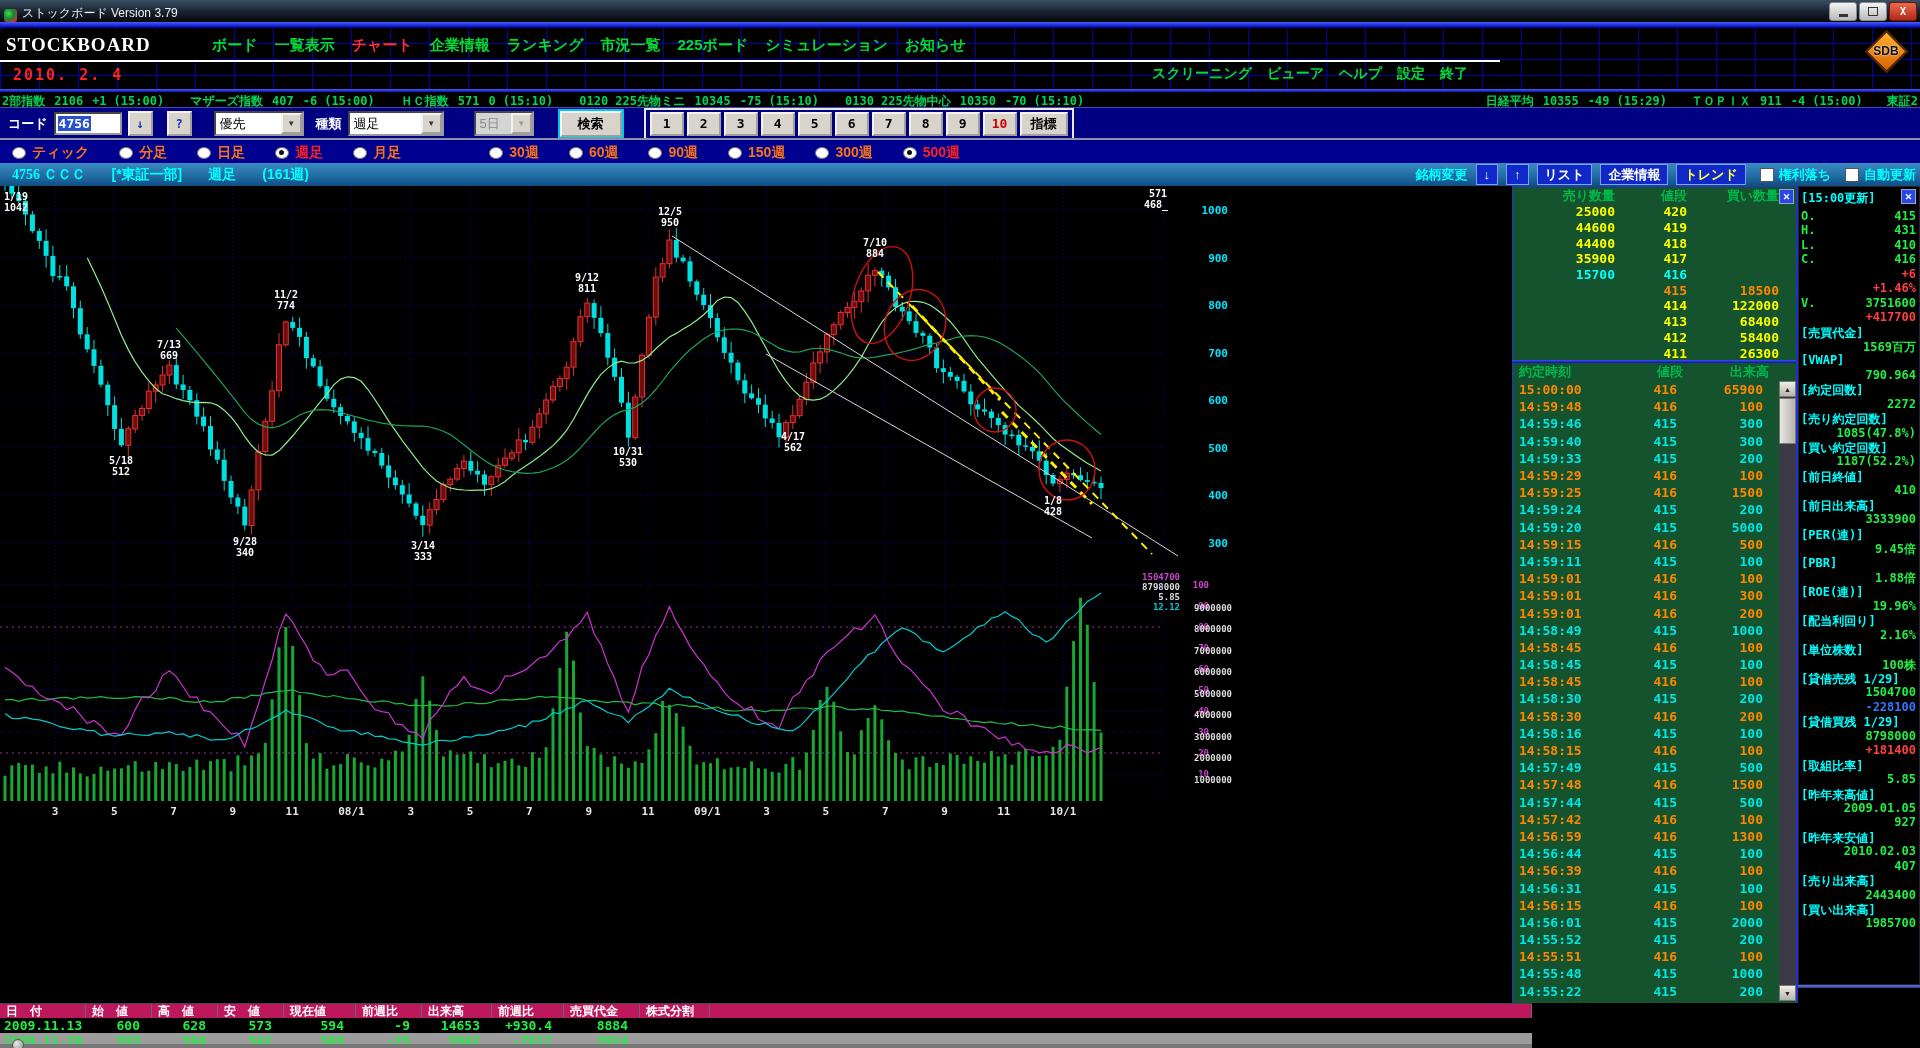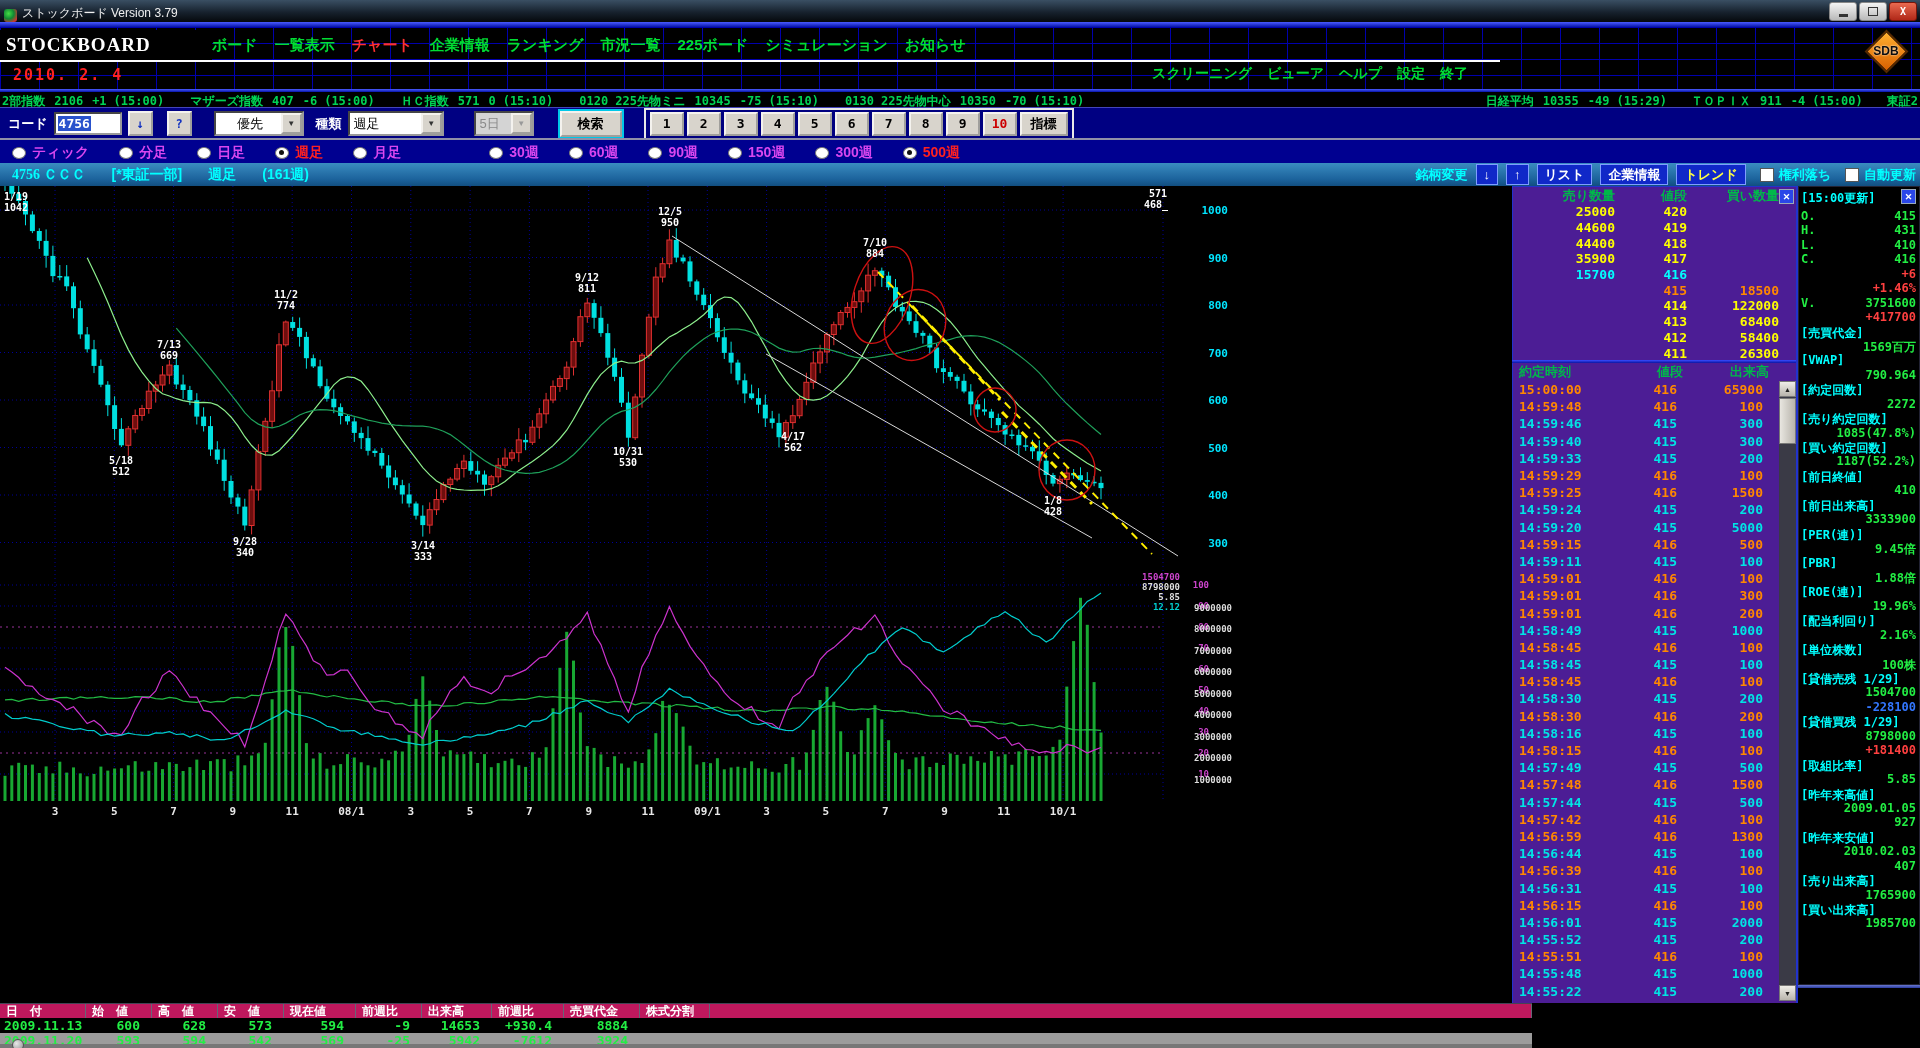--- a/index.html
+++ b/index.html
@@ -69,21 +69,21 @@
     font:bold 13px "DejaVu Sans Mono",monospace;color:#000;display:flex;align-items:center;justify-content:center;}
   .num-btn.red{color:#cc0000;}
   .num-btn.wide{width:44px;font-family:"Liberation Sans",sans-serif;}
   
   #radiorow{left:0;top:138px;width:1920px;height:25px;background:#000090;border-top:2px solid #9090a8;
     display:flex;align-items:center;padding-left:12px;}
   .radio-opt{display:flex;align-items:center;margin-right:30px;}
   .radio-circle{width:12px;height:10px;border-radius:50%;background:#fff;border:1px solid #777;
     margin-right:6px;position:relative;}
   .radio-circle.on::after{content:"";position:absolute;left:3px;top:2px;width:5px;height:5px;border-radius:50%;background:#111;}
-  .radio-label{font:bold 14px "Liberation Sans",sans-serif;color:#d946ef;}
+  .radio-label{font:bold 14px "Liberation Sans",sans-serif;color:#f97316;}
   .radio-opt.active .radio-label{color:#ff2020;}
   .radio-opt.gap{margin-left:58px;}
   
   #infobar{left:0;top:163px;width:1920px;height:23px;
     background:linear-gradient(180deg,#3a8cc0 0%,#1c639c 70%,#114e80 100%);
     display:flex;align-items:center;color:#00ffff;font:bold 14px "Liberation Sans",sans-serif;}
   #infobar .ib{margin-right:26px;white-space:nowrap;}
   #infobar-right{position:absolute;right:4px;top:1px;display:flex;gap:8px;align-items:center;height:21px;}
   .ib-btn{background:#1028c8;border:1px solid #7f9dff;color:#fff;font:bold 13px "Liberation Sans",sans-serif;
     height:19px;display:flex;align-items:center;justify-content:center;padding:0 7px;}
@@ -93,21 +93,21 @@
   
   #chart-region{left:0;top:186px;width:1512px;height:817px;background:#000;}
   .gv,.gh{stroke:#000099;stroke-width:1;stroke-dasharray:1 3;}
   .ghm{stroke:#993399;stroke-width:1;stroke-dasharray:2 4;}
   .lp{fill:#00e5ff;font:bold 11px "DejaVu Sans Mono",monospace;}
   .lm{fill:#cc44cc;font:bold 9px "DejaVu Sans Mono",monospace;}
   .lv{fill:#dddddd;font:bold 9px "DejaVu Sans Mono",monospace;}
   .lx{fill:#e8e8e8;font:bold 11px "DejaVu Sans Mono",monospace;}
   .la{fill:#ffffff;font:bold 10px "DejaVu Sans Mono",monospace;}
   
-  .panel{background:#4c1d95;}
+  .panel{background:#14532d;}
   #v-sep{left:1796px;top:186px;width:2px;height:862px;background:#2233cc;}
   #orderbook{left:1512px;top:186px;width:284px;height:174px;border:1px solid #2233cc;}
   .ob-header{display:flex;color:#00b84a;font:bold 13px "Liberation Sans",sans-serif;height:17px;align-items:center;}
   .ob-row{display:flex;height:15.7px;font:bold 13px "DejaVu Sans Mono",monospace;align-items:center;}
   .ob-c1{width:102px;text-align:right;} .ob-c2{width:72px;text-align:right;} .ob-c3{width:92px;text-align:right;}
   .x-btn{position:absolute;right:3px;top:2px;width:13px;height:13px;background:#2a46e8;border:1px solid #9ab;
     color:#fff;font:bold 9px "Liberation Sans",sans-serif;display:flex;align-items:center;justify-content:center;}
   #bluebar-ob{left:1512px;top:360px;width:284px;height:3px;background:linear-gradient(180deg,#3a4cff,#0a14a0);}
   #tape{left:1512px;top:363px;width:284px;height:640px;border-left:1px solid #2233cc;border-right:1px solid #2233cc;}
   .tape-header{display:flex;color:#00b84a;font:bold 13px "Liberation Sans",sans-serif;height:18px;align-items:center;}
@@ -211,21 +211,21 @@
       </div>
   </div>
 
   <div id="toolbar" class="abs">
     <span class="tb-label" style="margin-left:8px;">コード</span>
     <span id="code-input">
         <span class="sel">4756</span>
       </span>
     <span class="sq-btn">↓</span>
     <span class="sq-btn" style="margin-left:14px;">?</span>
-    <span class="dropdown" style="width:86px;margin-left:22px;text-align:center;">
+    <span class="dropdown" style="width:86px;margin-left:22px;">
       <span class="dd-text">優先</span>
         <span class="dd-arrow">▼</span>
     </span>
     <span class="tb-label" style="margin-left:12px;">種類</span>
     <span class="dropdown" style="width:92px;">
       <span class="dd-text">週足</span>
         <span class="dd-arrow">▼</span>
     </span>
     <span class="dropdown disabled" style="width:56px;margin-left:30px;">
       <span class="dd-text">5日</span>
@@ -1359,21 +1359,21 @@
         </div>
         <div class="st-line">
           <span></span>
           <span class="cg">407</span>
         </div>
         <div class="st-line">
           <span class="cc">[売り出来高]</span>
         </div>
         <div class="st-line">
           <span></span>
-          <span class="cg">1765900</span>
+          <span class="cg">2443400</span>
         </div>
         <div class="st-line">
           <span class="cc">[買い出来高]</span>
         </div>
         <div class="st-line">
           <span></span>
           <span class="cg">1985700</span>
         </div>
       </div>
   </div>

